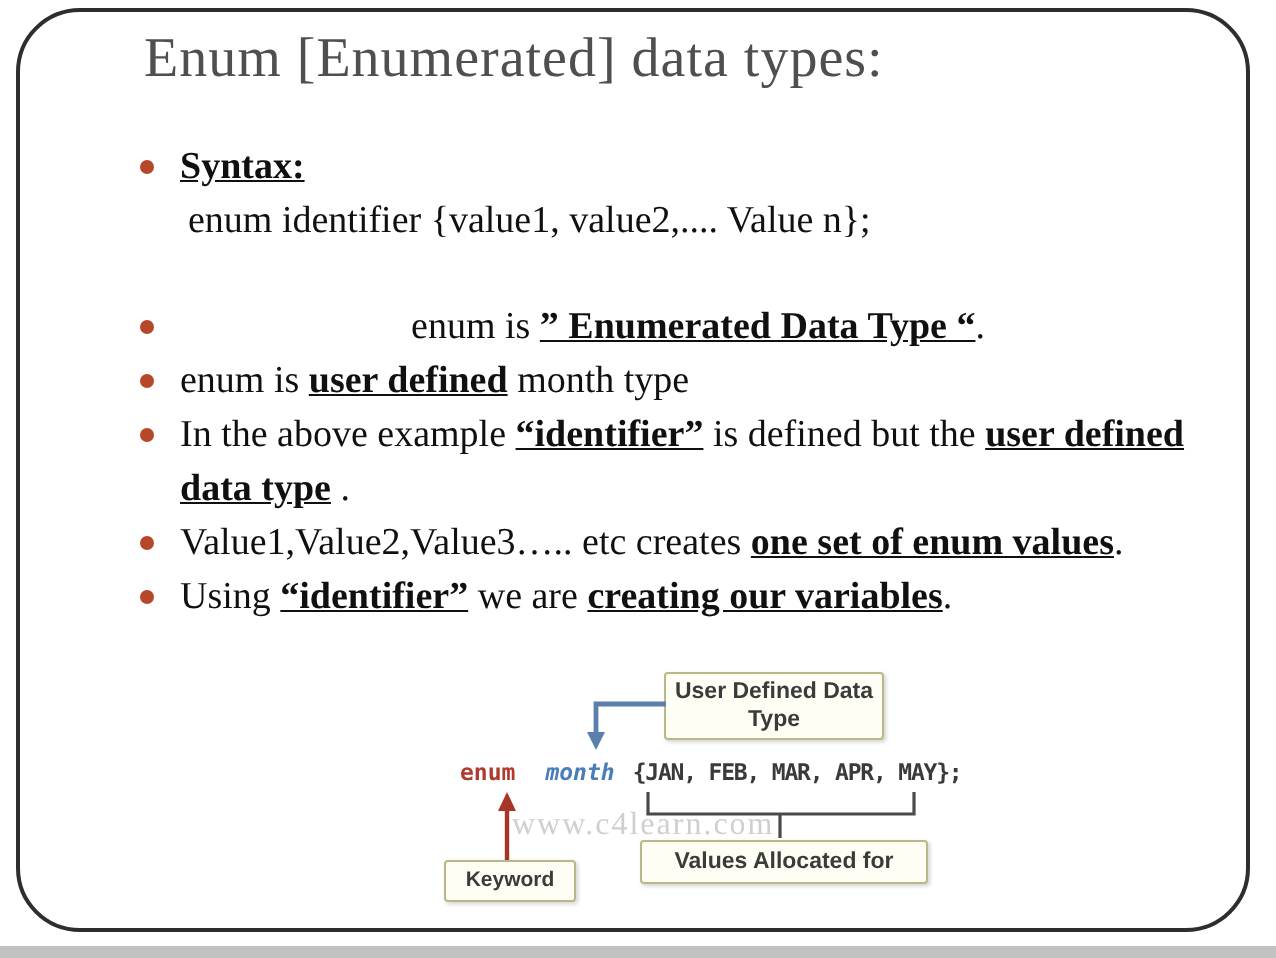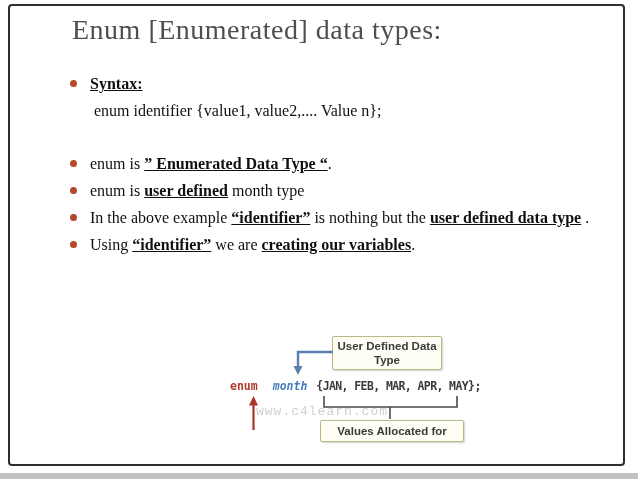--- a/index.html
+++ b/index.html
@@ -8,21 +8,21 @@
     position: relative;
     overflow: hidden;
     font-family: "Liberation Serif", serif;
   }
   .slide {
     position: absolute;
     left: 8px; top: 4px;
     width: 617px; height: 462px;
     background: #ffffff;
     border: 2px solid #2e2e2e;
-    border-radius: 4px;
+    border-radius: 32px;
     box-sizing: border-box;
   }
   .bottom-strip {
     position: absolute;
     left: 0; bottom: 0;
     width: 638px; height: 6px;
     background: #c2c2c2;
   }
   .slide-title {
     position: absolute;
@@ -30,35 +30,35 @@
     margin: 0;
     font-size: 28px;
     font-weight: normal;
     color: #4f4f4f;
     letter-spacing: 0.5px;
   }
   .content {
     position: absolute;
     left: 58px; top: 64px;
     width: 540px;
-    font-size: 16px;
+    font-size: 19px;
     color: #101010;
     line-height: 27px;
   }
   .bullet-row { position: relative; padding-left: 22px; }
   .dot {
     position: absolute;
     left: 2px; top: 10px;
     width: 7px; height: 7px;
     border-radius: 50%;
     background: #b5472a;
   }
   .em { font-weight: bold; text-decoration: underline; }
   .subline { padding-left: 26px; }
-  .gap-lg { margin-top: 26px; }
+  .gap-lg { margin-top: 26px; text-align: center; }
 
   
   .diagram { position: absolute; left: 0; top: 0; width: 100%; height: 100%; }
   .dg-box {
     position: absolute;
     box-sizing: border-box;
     background: #fffef4;
     border: 1px solid #b9b887;
     border-radius: 2px;
     box-shadow: 1px 1px 2px rgba(0,0,0,0.18);
@@ -81,22 +81,22 @@
     white-space: nowrap;
   }
   .code-line .kw  { color: #b03a2e; margin-right: 15px; }
   .code-line .id  { color: #4a7ebb; margin-right: 9px; font-style: italic; }
   .code-line .vals{ color: #3a3a3a; letter-spacing: -0.6px; margin-top: 28px; }
 
   .dg-svg { position: absolute; overflow: visible; }
   .watermark {
     position: absolute;
     left: 246px; top: 398px;
-    font-family: Liberation Mono, monospace;
-    font-size: 13px;
+    font-family: Liberation Serif, serif;
+    font-size: 16px;
     letter-spacing: 1px;
     color: #cfcfcf;
   }
 </style>
 </head>
 <body>
 
 <div class="slide">
 
   <h1 class="slide-title">Enum [Enumerated] data types:</h1>
@@ -110,23 +110,26 @@
 
     <div class="bullet-row gap-lg">
       <span class="dot"></span><span>enum is </span><span class="em">” Enumerated Data Type “</span><span>.</span>
     </div>
 
     <div class="bullet-row">
       <span class="dot"></span><span>enum is </span><span class="em">user defined</span><span> month type</span>
     </div>
 
     <div class="bullet-row">
-      <span class="dot"></span><span>In the above example </span><span class="em">“identifier”</span><span> is nothing but the </span><span class="em">user defined data type</span><span> .</span>
+      <span class="dot"></span><span>In the above example </span><span class="em">“identifier”</span><span> is defined but the </span><span class="em">user defined data type</span><span> .</span>
     </div>
 
+    <div class="bullet-row">
+      <span class="dot"></span><span>Value1,Value2,Value3….. etc creates </span><span class="em">one set of enum values</span><span>.</span>
+    </div>
 
     <div class="bullet-row">
       <span class="dot"></span><span>Using </span><span class="em">“identifier”</span><span> we are </span><span class="em">creating our variables</span><span>.</span>
     </div>
 
   </div>
 
   <div class="diagram">
 
     <div class="dg-box udt-box">User Defined Data Type</div>
@@ -145,20 +148,21 @@
       <polygon points="6.5,0 2,9.5 11,9.5" fill="#a93529"></polygon>
     </svg>
 
     <svg class="dg-svg" style="left:310px; top:388px;" width="142" height="26" viewBox="0 0 142 26">
       <polyline points="4,2 4,13 137,13 137,2" fill="none" stroke="#4a4a4a" stroke-width="1.6"></polyline>
       <line x1="70" y1="13" x2="70" y2="25" stroke="#4a4a4a" stroke-width="1.6"></line>
     </svg>
 
     <div class="watermark">www.c4learn.com</div>
 
+    <div class="dg-box kw-box">Keyword</div>
 
     <div class="dg-box val-box">
       <span>Values Allocated for</span>
     </div>
 
   </div>
 </div>
 
 <div class="bottom-strip"></div>
 

